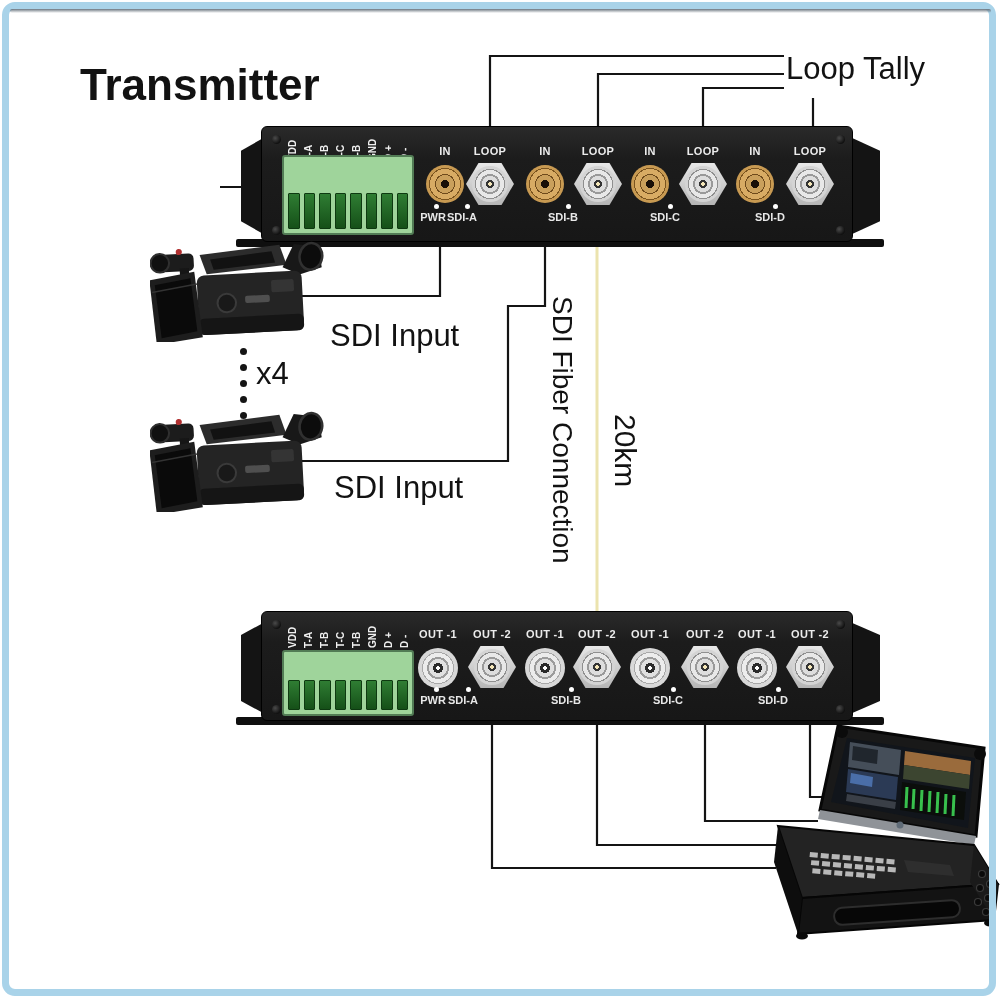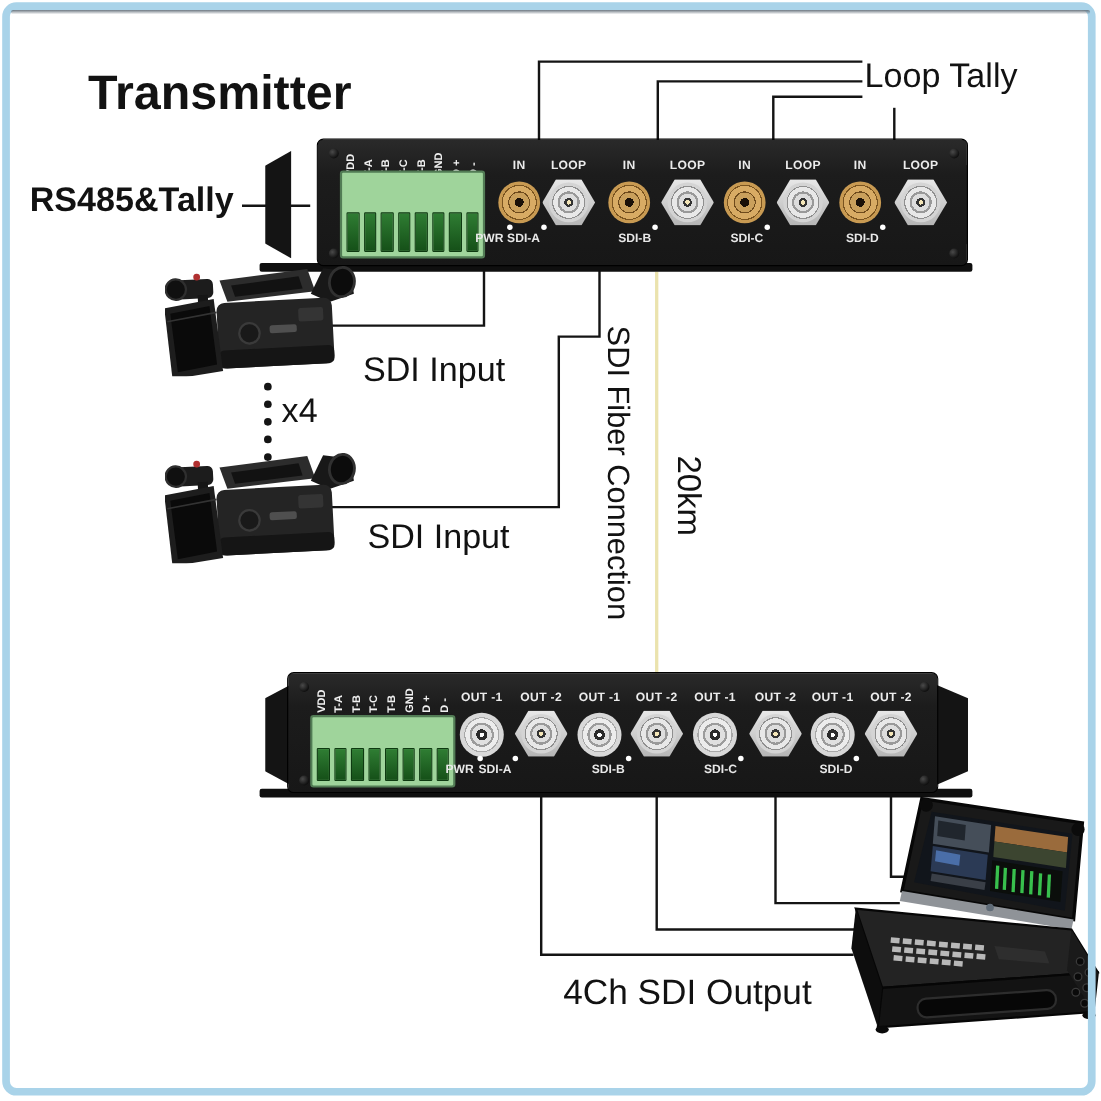--- a/index.html
+++ b/index.html
@@ -42,21 +42,21 @@
   .bnc-hex{position:absolute;left:0;top:18px;width:48px;height:42px;
         clip-path:polygon(26% 0,74% 0,100% 50%,74% 100%,26% 100%,0 50%);
         background:linear-gradient(#e8e8e8,#b5b5b5);}
   .bnc-hex::before{content:"";position:absolute;left:6px;top:3px;width:36px;height:36px;border-radius:50%;
         background:radial-gradient(circle,#f4e6b8 0 2px,#333 2px 4px,#dddddd 4px 8px,#999 8px 10px,
                    #e8e8e8 10px 14px,#8f8f8f 14px 15px,#d4d4d4 15px 18px);}
   .bnc-round{position:absolute;left:4px;top:20px;width:40px;height:40px;border-radius:50%;
         background:radial-gradient(circle,#ffffff 0 2px,#2a2a2a 2px 5px,#e0e0e0 5px 9px,#9c9c9c 9px 11px,
                    #ececec 11px 15px,#a8a8a8 15px 16px,#d8d8d8 16px 20px);}
   .led{position:absolute;width:5px;height:5px;border-radius:50%;background:#fff;}
-  .statuslab{position:absolute;width:56px;text-align:left;color:#e8e8e8;font-size:11px;font-weight:bold;}
+  .statuslab{position:absolute;width:56px;text-align:center;color:#e8e8e8;font-size:11px;font-weight:bold;}
   
   .dotcol{position:absolute;left:240px;top:348px;display:flex;flex-direction:column;gap:9px;z-index:3;}
   .dot{width:7px;height:7px;border-radius:50%;background:#141414;}
   .art{position:absolute;z-index:2;}
 </style>
 </head>
 <body>
 
 <div id="stage">
   <div class="frame"></div>
@@ -73,28 +73,27 @@
       <path d="M300,461 H508 V306 H545 V243"></path>
       <path d="M492,716 V868 H776"></path>
       <path d="M597,716 V845 H780"></path>
       <path d="M705,716 V821 H818"></path>
       <path d="M810,716 V797 H840"></path>
     </g>
     <path d="M597,247 V613" stroke="#ebe3ae" stroke-width="3" fill="none"></path>
   </svg>
 
   <div class="biglabel title" style="left:80px;top:60px;">Transmitter</div>
-  <div class="biglabel" style="left:27px;top:164px;font-weight:600;">RS485&amp;Tally</div>
   <div class="biglabel" style="left:786px;top:51px;">Loop Tally</div>
 
   <div class="ear ear-l" style="left:241px;top:137px;width:24px;height:98px;"></div>
   <div class="ear ear-r" style="left:850px;top:137px;width:30px;height:98px;"></div>
   <div class="flange" style="top:239px;"></div>
 
-  <div class="panel" style="left:261px;top:126px;height:114px;margin-left:27px;">
+  <div class="panel" style="left:261px;top:126px;height:114px;">
     <div class="screw" style="left:10px;top:8px;"></div>
     <div class="screw" style="left:574px;top:8px;"></div>
     <div class="screw" style="left:10px;top:99px;"></div>
     <div class="screw" style="left:574px;top:99px;"></div>
 
     <span class="tlab" style="left:24px;top:34px;">VDD</span>
     <span class="tlab" style="left:40px;top:34px;">T-A</span>
     <span class="tlab" style="left:56px;top:34px;">T-B</span>
     <span class="tlab" style="left:72px;top:34px;">T-C</span>
     <span class="tlab" style="left:88px;top:34px;">T-B</span>
@@ -349,14 +348,13 @@
         <circle cx="238" cy="172" r="3.5"></circle>
         <circle cx="228" cy="176" r="3.5"></circle>
       <circle cx="236" cy="186" r="3.5"></circle>
         <circle cx="226" cy="190" r="3.5"></circle>
         <circle cx="234" cy="200" r="3.5"></circle>
     </g>
     <ellipse cx="50" cy="224" rx="6" ry="3.5" fill="#0a0a0a"></ellipse>
     <ellipse cx="238" cy="211" rx="6" ry="3.5" fill="#0a0a0a"></ellipse>
   </svg>
 
-  <div class="biglabel" style="left:512px;top:884px;font-size:32px;">4Ch SDI Output</div>
 </div>
 
 </body></html>

